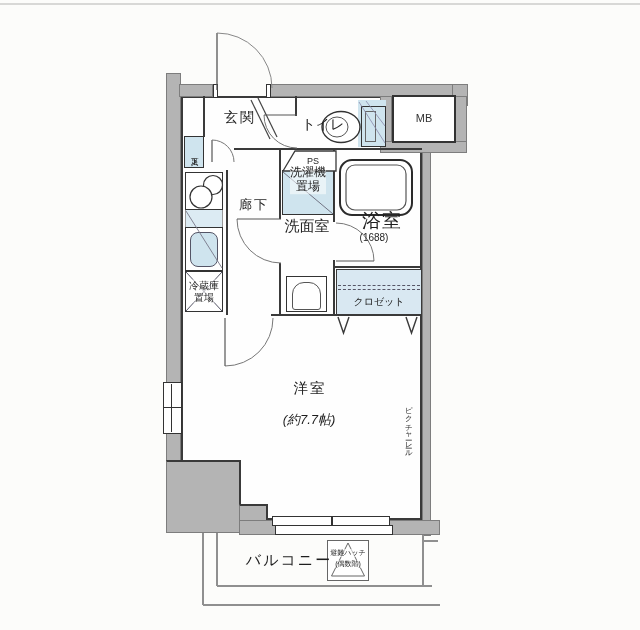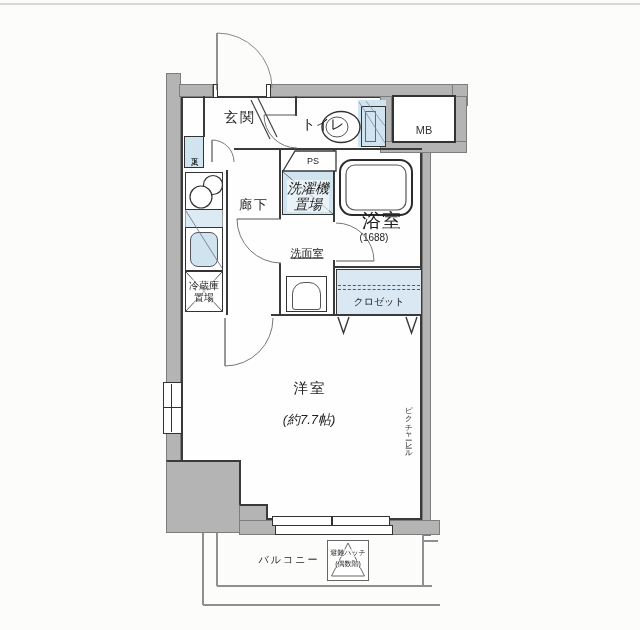--- a/index.html
+++ b/index.html
@@ -149,34 +149,34 @@
     <path d="M423,535 L423,586"></path>
     <path d="M423,541 L438,541"></path>
   </g>
   <g stroke="#666" stroke-width="1" fill="none">
     <path d="M348,543 L331.5,576 L364.5,576 Z"></path>
   </g>
 </svg>
 
 <div class="lbl" style="left:240px;top:117px;font-size:14px;letter-spacing:2px;">玄関</div>
 <div class="lbl" style="left:323px;top:124px;font-size:14px;">トイレ</div>
-<div class="lbl" style="left:424px;top:118px;font-size:11px;color:#333;margin-top:12px;">MB</div>
+<div class="lbl" style="left:424px;top:118px;font-size:11px;color:#333;">MB</div>
 <div class="lbl vert" style="left:194px;top:152px;font-size:7.5px;">下足入</div>
 <div class="lbl" style="left:313px;top:161px;font-size:9px;">PS</div>
-<div class="lbl" style="left:308px;top:196px;font-size:14px;background:rgba(255,255,255,0.55);font-style:italic;">
+<div class="lbl" style="left:308px;top:180px;font-size:12px;background:rgba(255,255,255,0.55);">
   <span>洗濯機</span><br>
   <span>置場</span>
 </div>
 <div class="lbl" style="left:254px;top:205px;font-size:13px;letter-spacing:2px;">廊下</div>
-<div class="lbl" style="left:307px;top:253px;font-size:11px;text-decoration:underline;">洗面室</div>
+<div class="lbl" style="left:307px;top:226px;font-size:15px;">洗面室</div>
 <div class="lbl" style="left:382px;top:221px;font-size:19px;letter-spacing:1px;">浴室</div>
 <div class="lbl" style="left:374px;top:238px;font-size:10px;">(1688)</div>
 <div class="lbl" style="left:204px;top:291px;font-size:10px;background:rgba(255,255,255,0.55);">
   <span>冷蔵庫</span><br>
   <span>置場</span>
 </div>
 <div class="lbl" style="left:379px;top:302px;font-size:10px;">クロゼット</div>
 <div class="lbl" style="left:310px;top:388px;font-size:14.5px;letter-spacing:2px;">洋室</div>
 <div class="lbl" style="left:309px;top:420px;font-size:13px;font-style:italic;">(約7.7帖)</div>
 <div class="lbl vert" style="left:408px;top:427px;font-size:7.5px;text-orientation:mixed;">ピクチャーレール</div>
-<div class="lbl" style="left:289px;top:560px;font-size:10px;letter-spacing:2px;">バルコニー</div>
+<div class="lbl" style="left:289px;top:560px;font-size:15px;letter-spacing:2px;">バルコニー</div>
 <div class="lbl" style="left:348px;top:553px;font-size:7px;background:rgba(255,255,255,0.6);">避難ハッチ</div>
 <div class="lbl" style="left:348px;top:564px;font-size:7px;background:rgba(255,255,255,0.6);">(偶数階)</div>
 
 </body></html>

